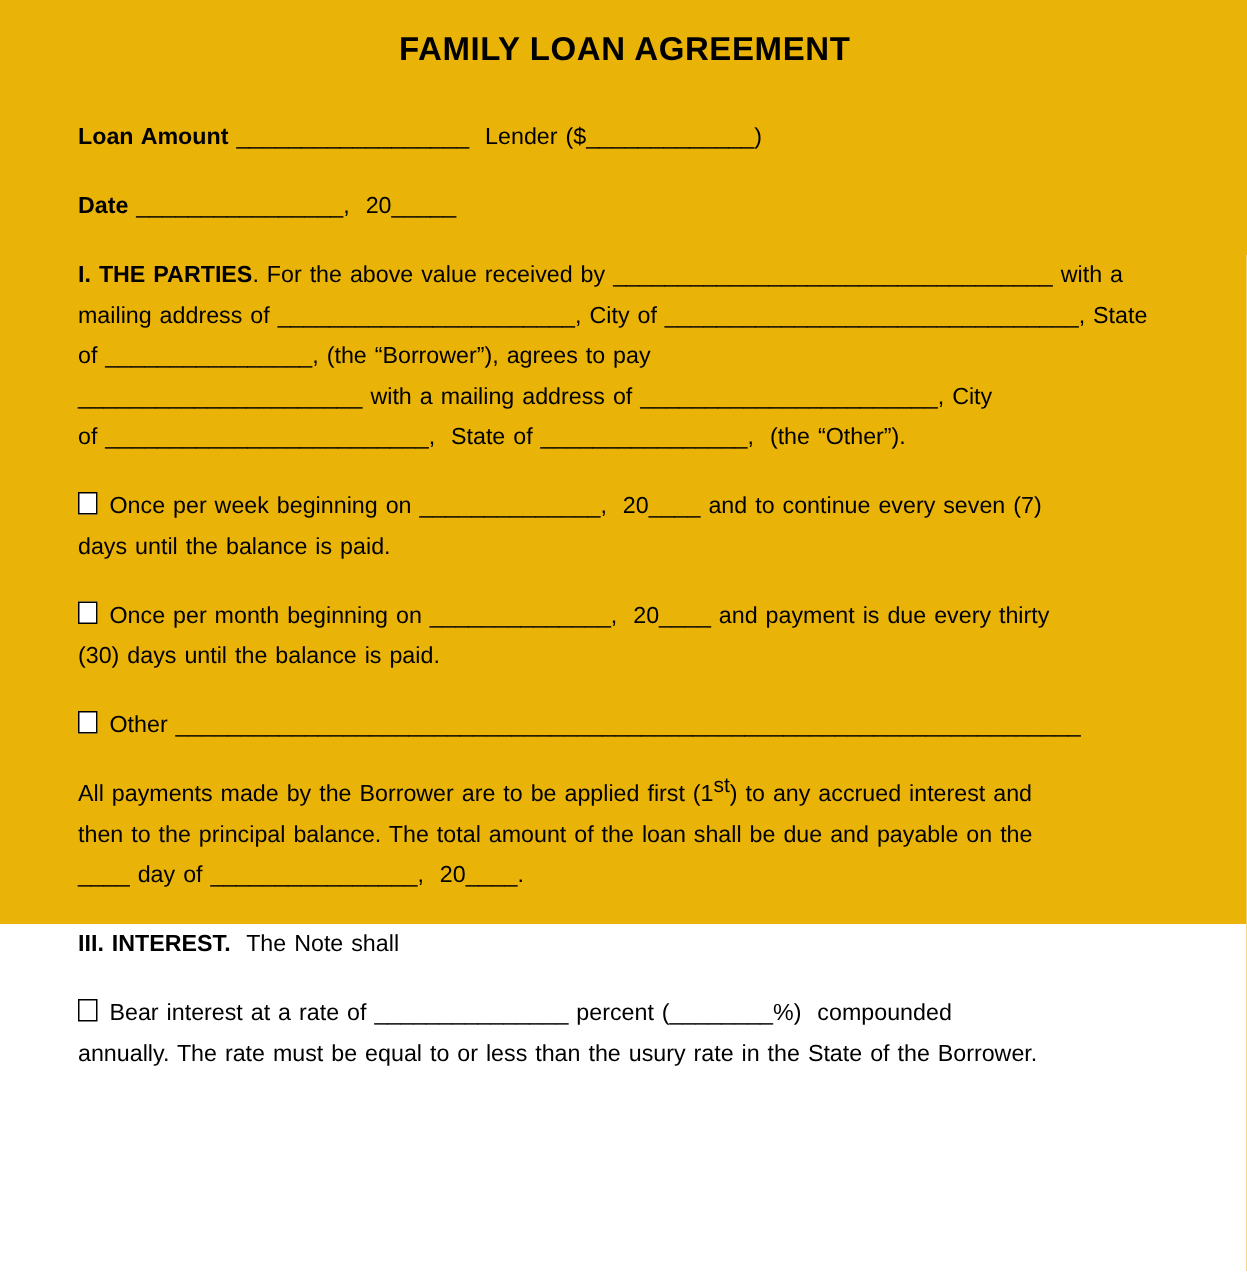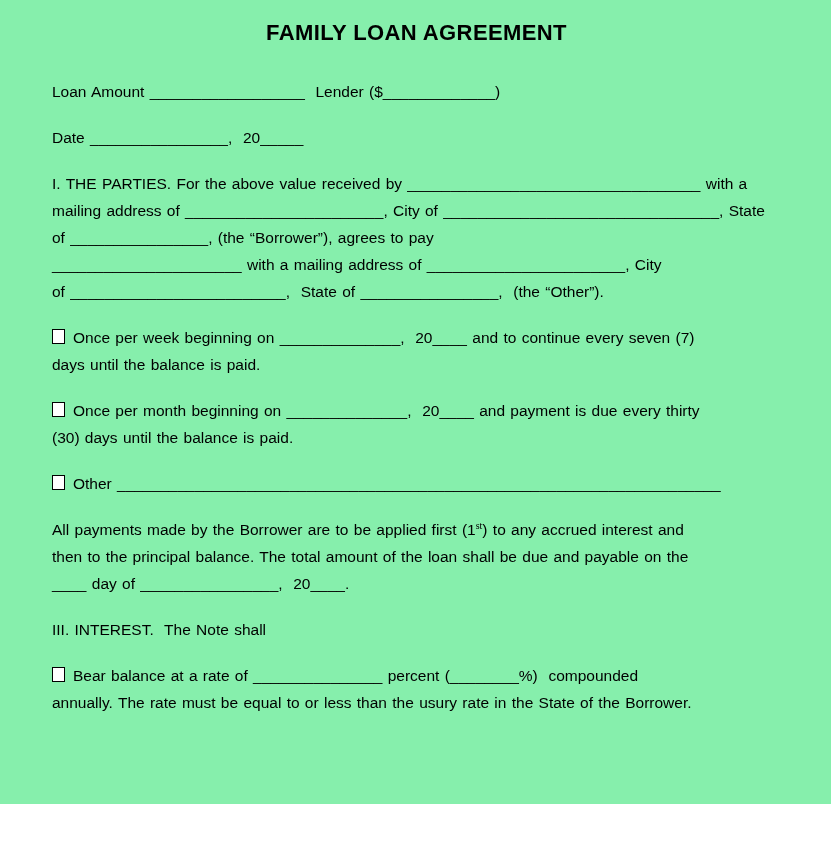--- a/index.html
+++ b/index.html
@@ -7,43 +7,43 @@
     width: 831px;
     height: 853px;
     background: #ffffff;
     color: #000000;
     font-family: "Liberation Sans", "DejaVu Sans", sans-serif;
     overflow: hidden;
   }
   .page {
     box-sizing: border-box;
     width: 831px;
-    height: 804px;
+    height: 616px;
     padding: 20px 50px 0 52px;
-    background: #86efac;
+    background: #eab308;
   }
   h1.doc-title {
     margin: 0 0 32px 0;
     font-size: 22px;
     line-height: 26px;
     font-weight: bold;
     text-align: center;
     letter-spacing: 0.4px;
     white-space: pre-wrap;
   }
   p.para {
     margin: 0 0 19px 0;
     font-size: 15.5px;
     line-height: 27px;
     white-space: pre-wrap;
     word-spacing: 1px;
     text-align: left;
   }
-  .b { font-weight: normal; margin-top: 48px; }
-  sup.ord { font-size: 10px; line-height: 0; font-family: Liberation Serif, serif; }
+  .b { font-weight: bold; margin-top: 48px; }
+  sup.ord { font-size: 14px; line-height: 0; }
   .indent { padding-left: 28px; }
   .marker { margin-right: 12px; }
   .cb {
     display: inline-block;
     width: 11px;
     height: 13px;
     border: 1.5px solid #000000;
     vertical-align: -1px;
     margin-right: 8px;
     background: #ffffff;
@@ -74,16 +74,16 @@
 (30) days until the balance is paid.</span></p>
 
   <p class="para"><span class="cb"></span><span>Other </span><span class="blank">______________________________________________________________________</span></p>
 
   <p class="para"><span>All payments made by the Borrower are to be applied first (1</span><sup class="ord">st</sup><span>) to any accrued interest and
 then to the principal balance. The total amount of the loan shall be due and payable on the
 </span><span class="blank">____</span><span> day of </span><span class="blank">________________</span><span>,  20</span><span class="blank">____</span><span>.</span></p>
 
   <p class="para"><span class="b">III. INTEREST.</span><span>  The Note shall</span></p>
 
-  <p class="para"><span class="cb"></span><span>Bear balance at a rate of </span><span class="blank">_______________</span><span> percent (</span><span class="blank">________</span><span>%)  compounded
+  <p class="para"><span class="cb"></span><span>Bear interest at a rate of </span><span class="blank">_______________</span><span> percent (</span><span class="blank">________</span><span>%)  compounded
 annually. The rate must be equal to or less than the usury rate in the State of the Borrower.</span></p>
 
 </div>
 
 </body></html>

